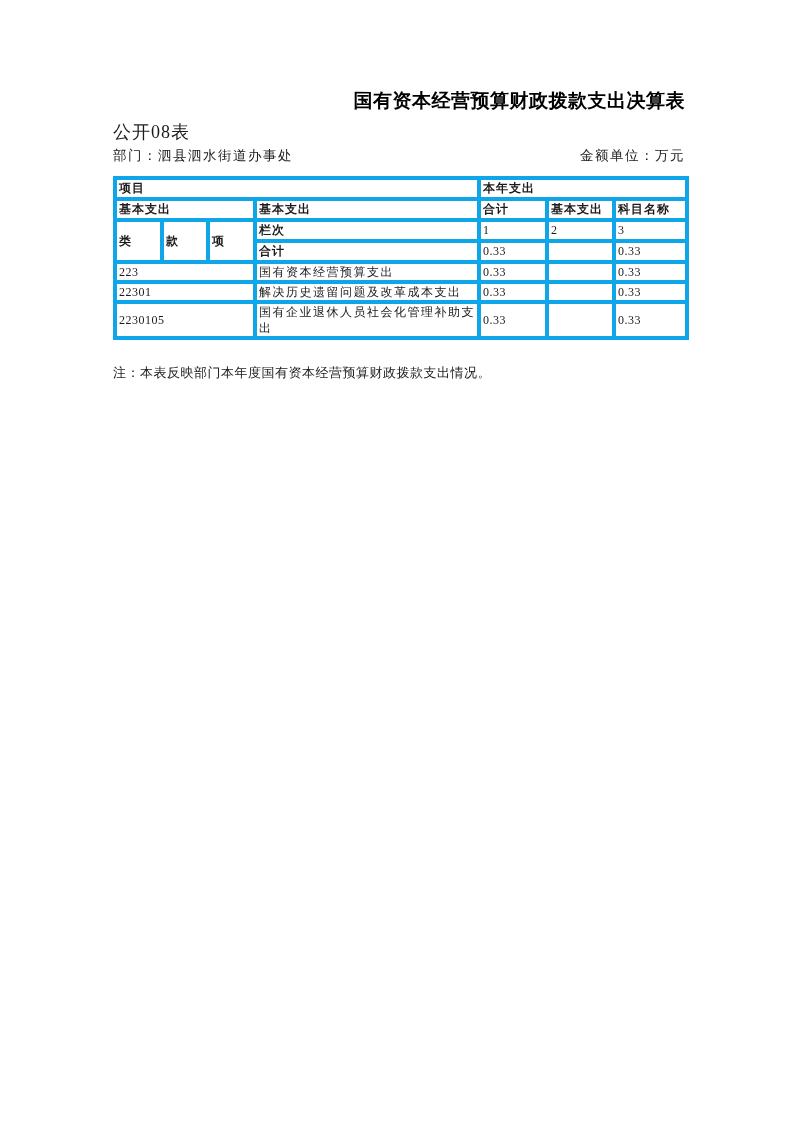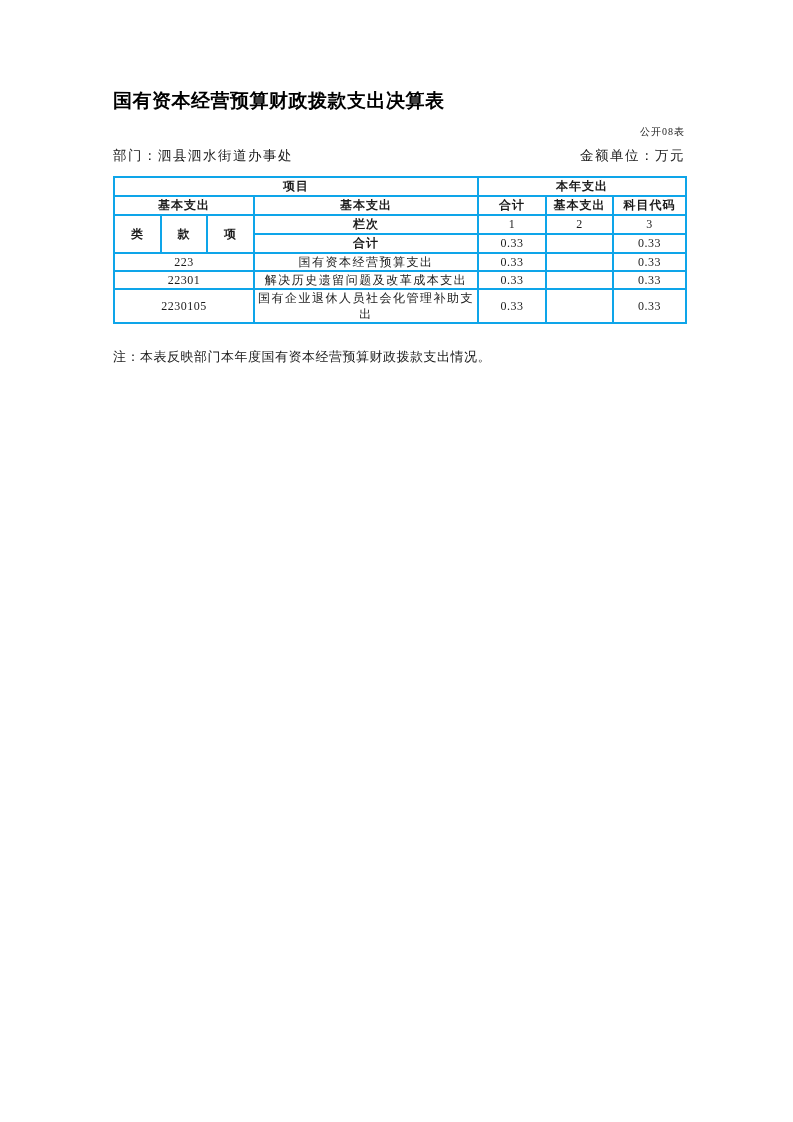--- a/index.html
+++ b/index.html
@@ -10,55 +10,55 @@
     background:#ffffff;
     font-family:"Liberation Serif","DejaVu Serif",serif;
     color:#1b1b1b;
     overflow:hidden;
   }
   .content {
     position:absolute; left:113px; top:0; width:572px;
   }
   .doc-title {
     margin-top:90px;
-    text-align:left;
+    text-align:right;
     font-family:"Liberation Sans","DejaVu Sans",sans-serif;
     font-weight:bold;
     font-size:19px;
     line-height:22px;
     color:#000000;
     letter-spacing:0.5px;
   }
   .form-code {
     margin-top:12px;
-    text-align:right;
-    font-size:10px;
+    text-align:left;
+    font-size:18px;
     line-height:16px;
     letter-spacing:1px;
   }
   .meta-row {
     margin-top:7px;
     display:flex;
     justify-content:space-between;
     font-size:13.5px;
     line-height:17px;
     letter-spacing:1.5px;
     gap:31px;
   }
   table.budget {
     margin-top:12px;
     width:572px;
     border-collapse:collapse;
     table-layout:fixed;
   }
   table.budget { border:2px solid #000; }
   table.budget td {
-    border:2px solid #0ea5e9;
+    border:4px solid #0ea5e9;
     font-size:12px;
-    text-align:center;
+    text-align:left;
     vertical-align:middle;
     padding:0 2px;
     overflow:hidden;
   }
   td.hdr {
     font-family:"Liberation Sans","DejaVu Sans",sans-serif;
     font-weight:bold;
     letter-spacing:1px;
   }
   td.bb-thick { border-bottom:2px solid #000; }
@@ -114,21 +114,21 @@
       <tbody>
         <tr class="r15">
           <td colspan="4" class="hdr">项目</td>
           <td colspan="3" class="hdr">本年支出</td>
         </tr>
         <tr class="r16">
           <td colspan="3" class="hdr bb-thick">基本支出</td>
           <td class="hdr bb-thick">基本支出</td>
           <td class="hdr bb-thick">合计</td>
           <td class="hdr bb-thick">基本支出</td>
-          <td class="hdr bb-thick">科目代码</td>
+          <td class="hdr bb-thick">科目名称</td>
         </tr>
         <tr class="r15">
           <td rowspan="2" class="hdr bb-thick">类</td>
           <td rowspan="2" class="hdr bb-thick">款</td>
           <td rowspan="2" class="hdr bb-thick">项</td>
           <td class="hdr">栏次</td>
           <td class="num">1</td>
           <td class="num">2</td>
           <td class="num">3</td>
         </tr>

